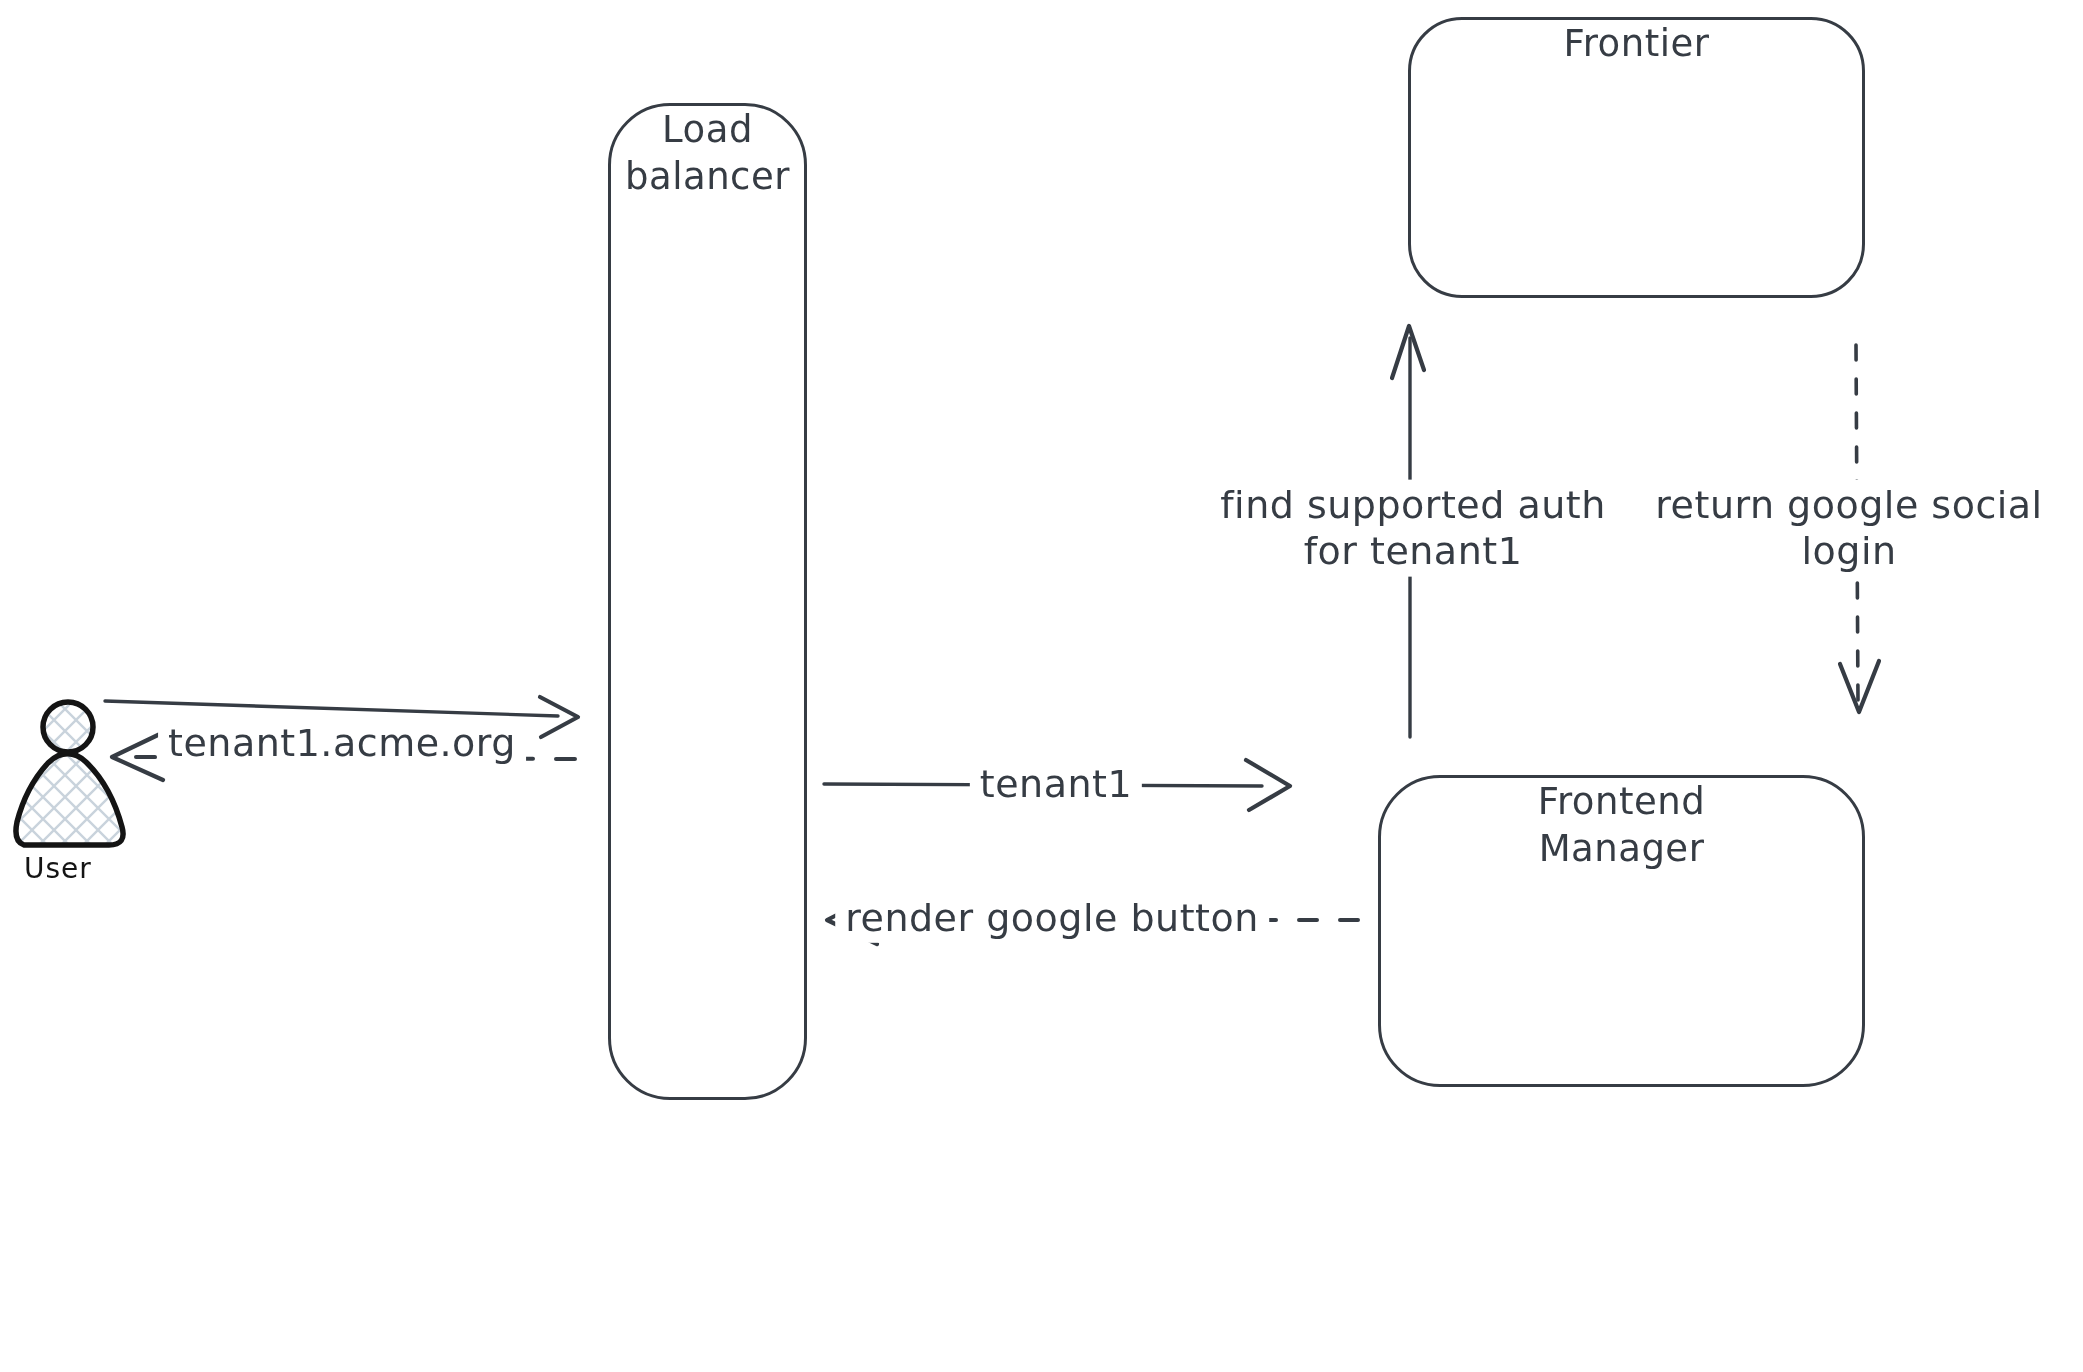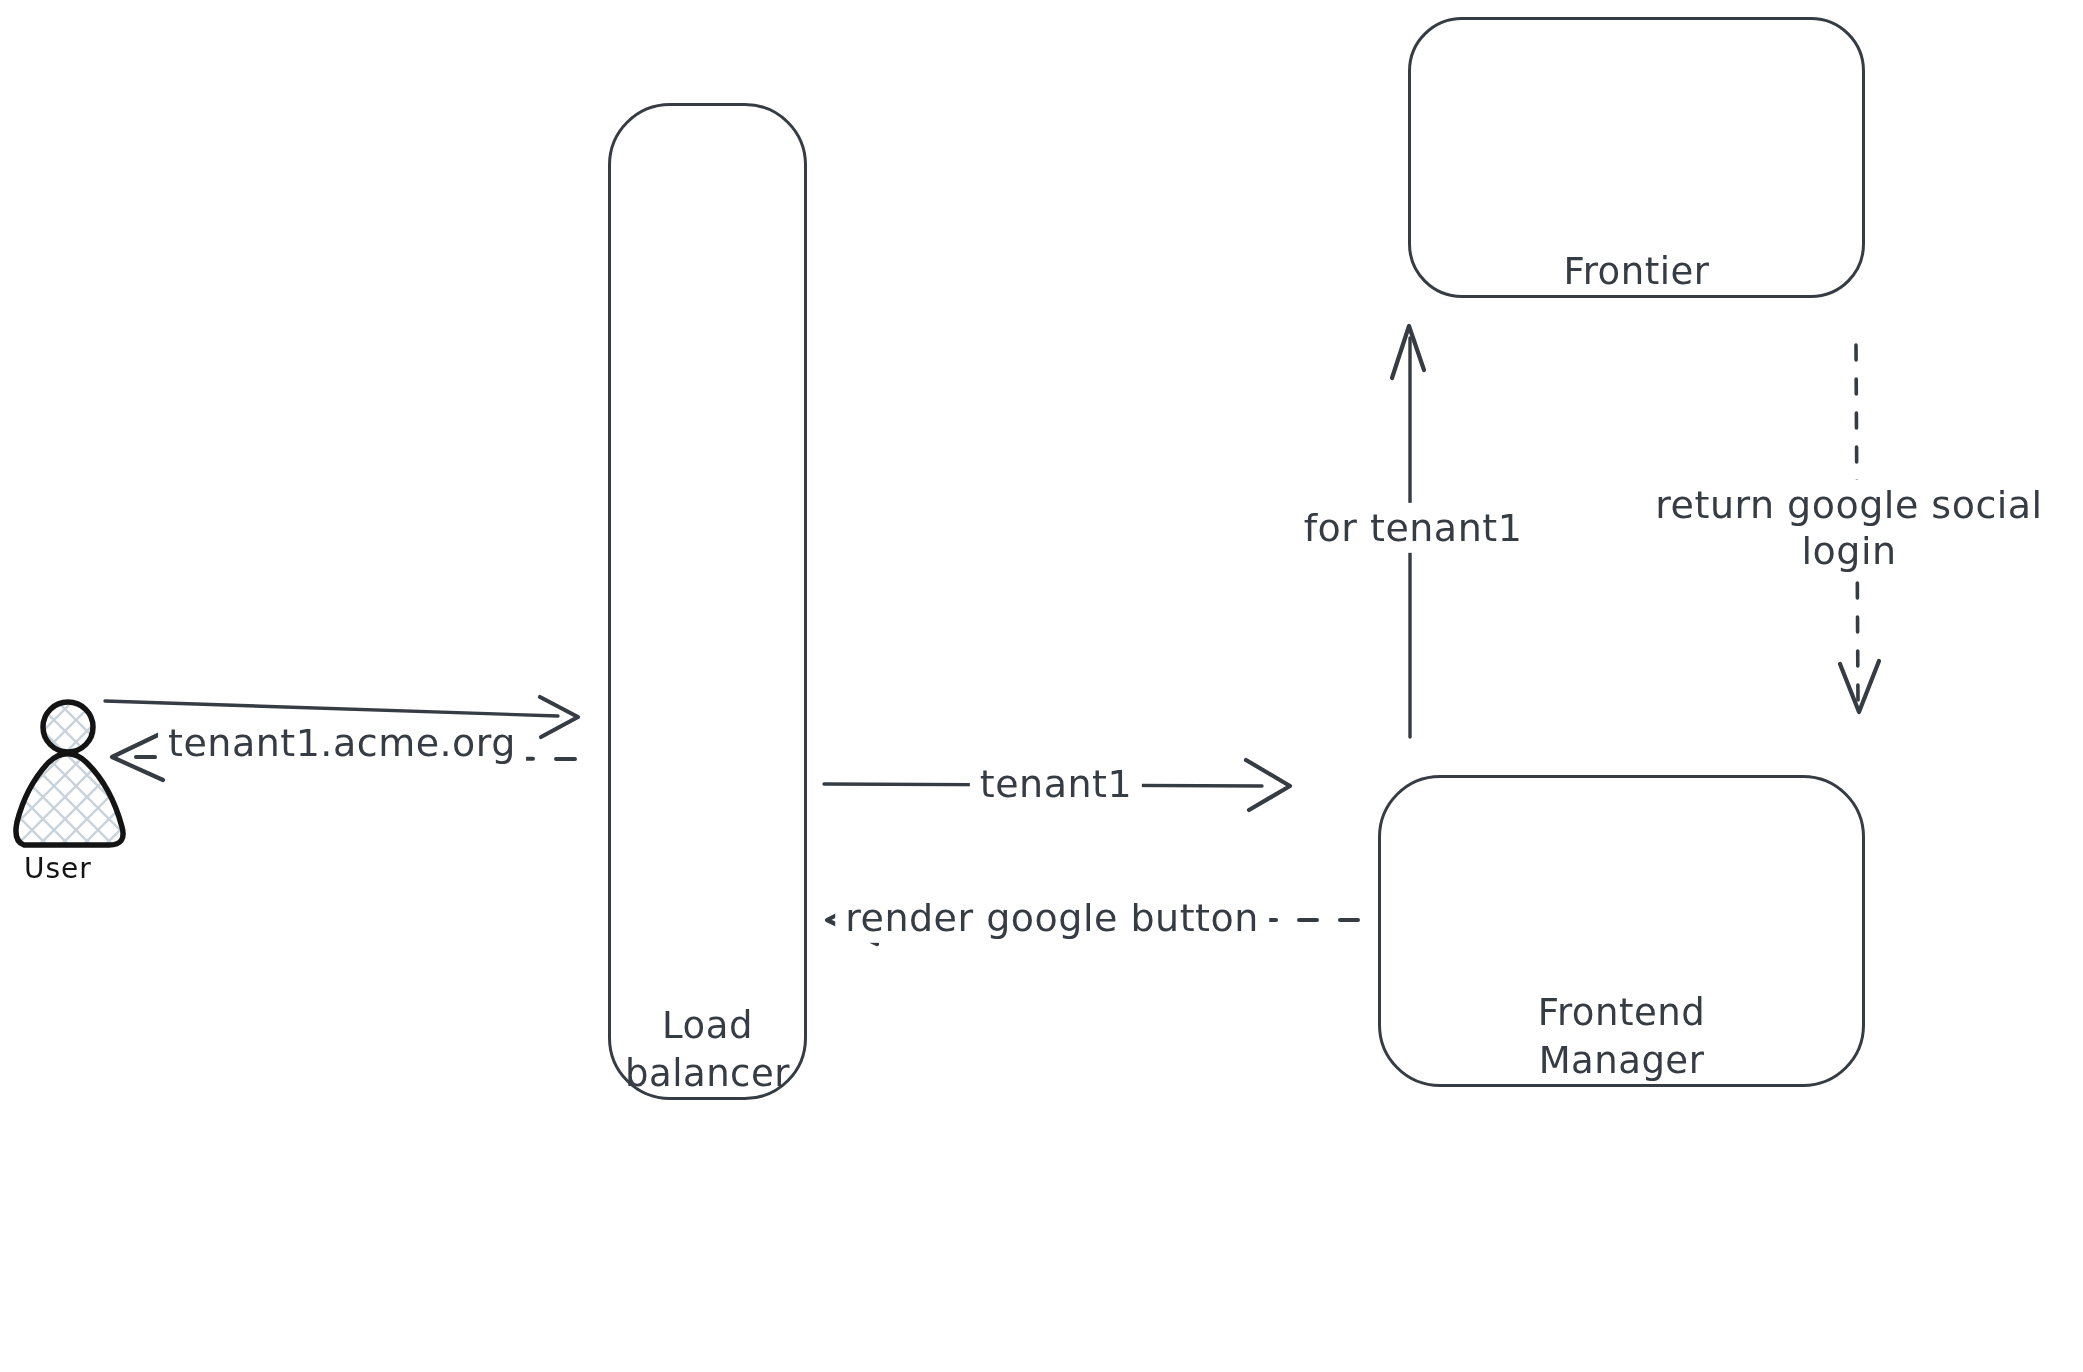--- a/index.html
+++ b/index.html
@@ -23,21 +23,21 @@
     height: 1372px;
     pointer-events: none;
   }
   .node {
     position: absolute;
     border: 3.5px solid #363c44;
     background: #ffffff;
     display: flex;
     flex-direction: column;
     align-items: center;
-    justify-content: flex-end;
+    justify-content: flex-start;
     text-align: center;
     box-sizing: border-box;
   }
   .node .label {
     font-size: 37px;
     line-height: 1.28;
     color: #363c44;
     letter-spacing: 0.5px;
   }
   #load-balancer {
@@ -146,20 +146,21 @@
     </g>
   </svg>
 
   <div class="edge-label" style="left:342px; top:711px;margin-top:32px;">tenant1.acme.org</div>
 
   <div class="edge-label" style="left:1056px; top:784px;">tenant1</div>
 
   <div class="edge-label" style="left:1052px; top:918px;">render google button</div>
 
   <div class="edge-label" style="left:1413px; top:528px;">
+    <div>find supported auth</div>
     <div>for tenant1</div>
   </div>
 
   <div class="edge-label" style="left:1849px; top:528px;">
     <div>return google social</div>
     <div>login</div>
   </div>
 
 </div>
 

